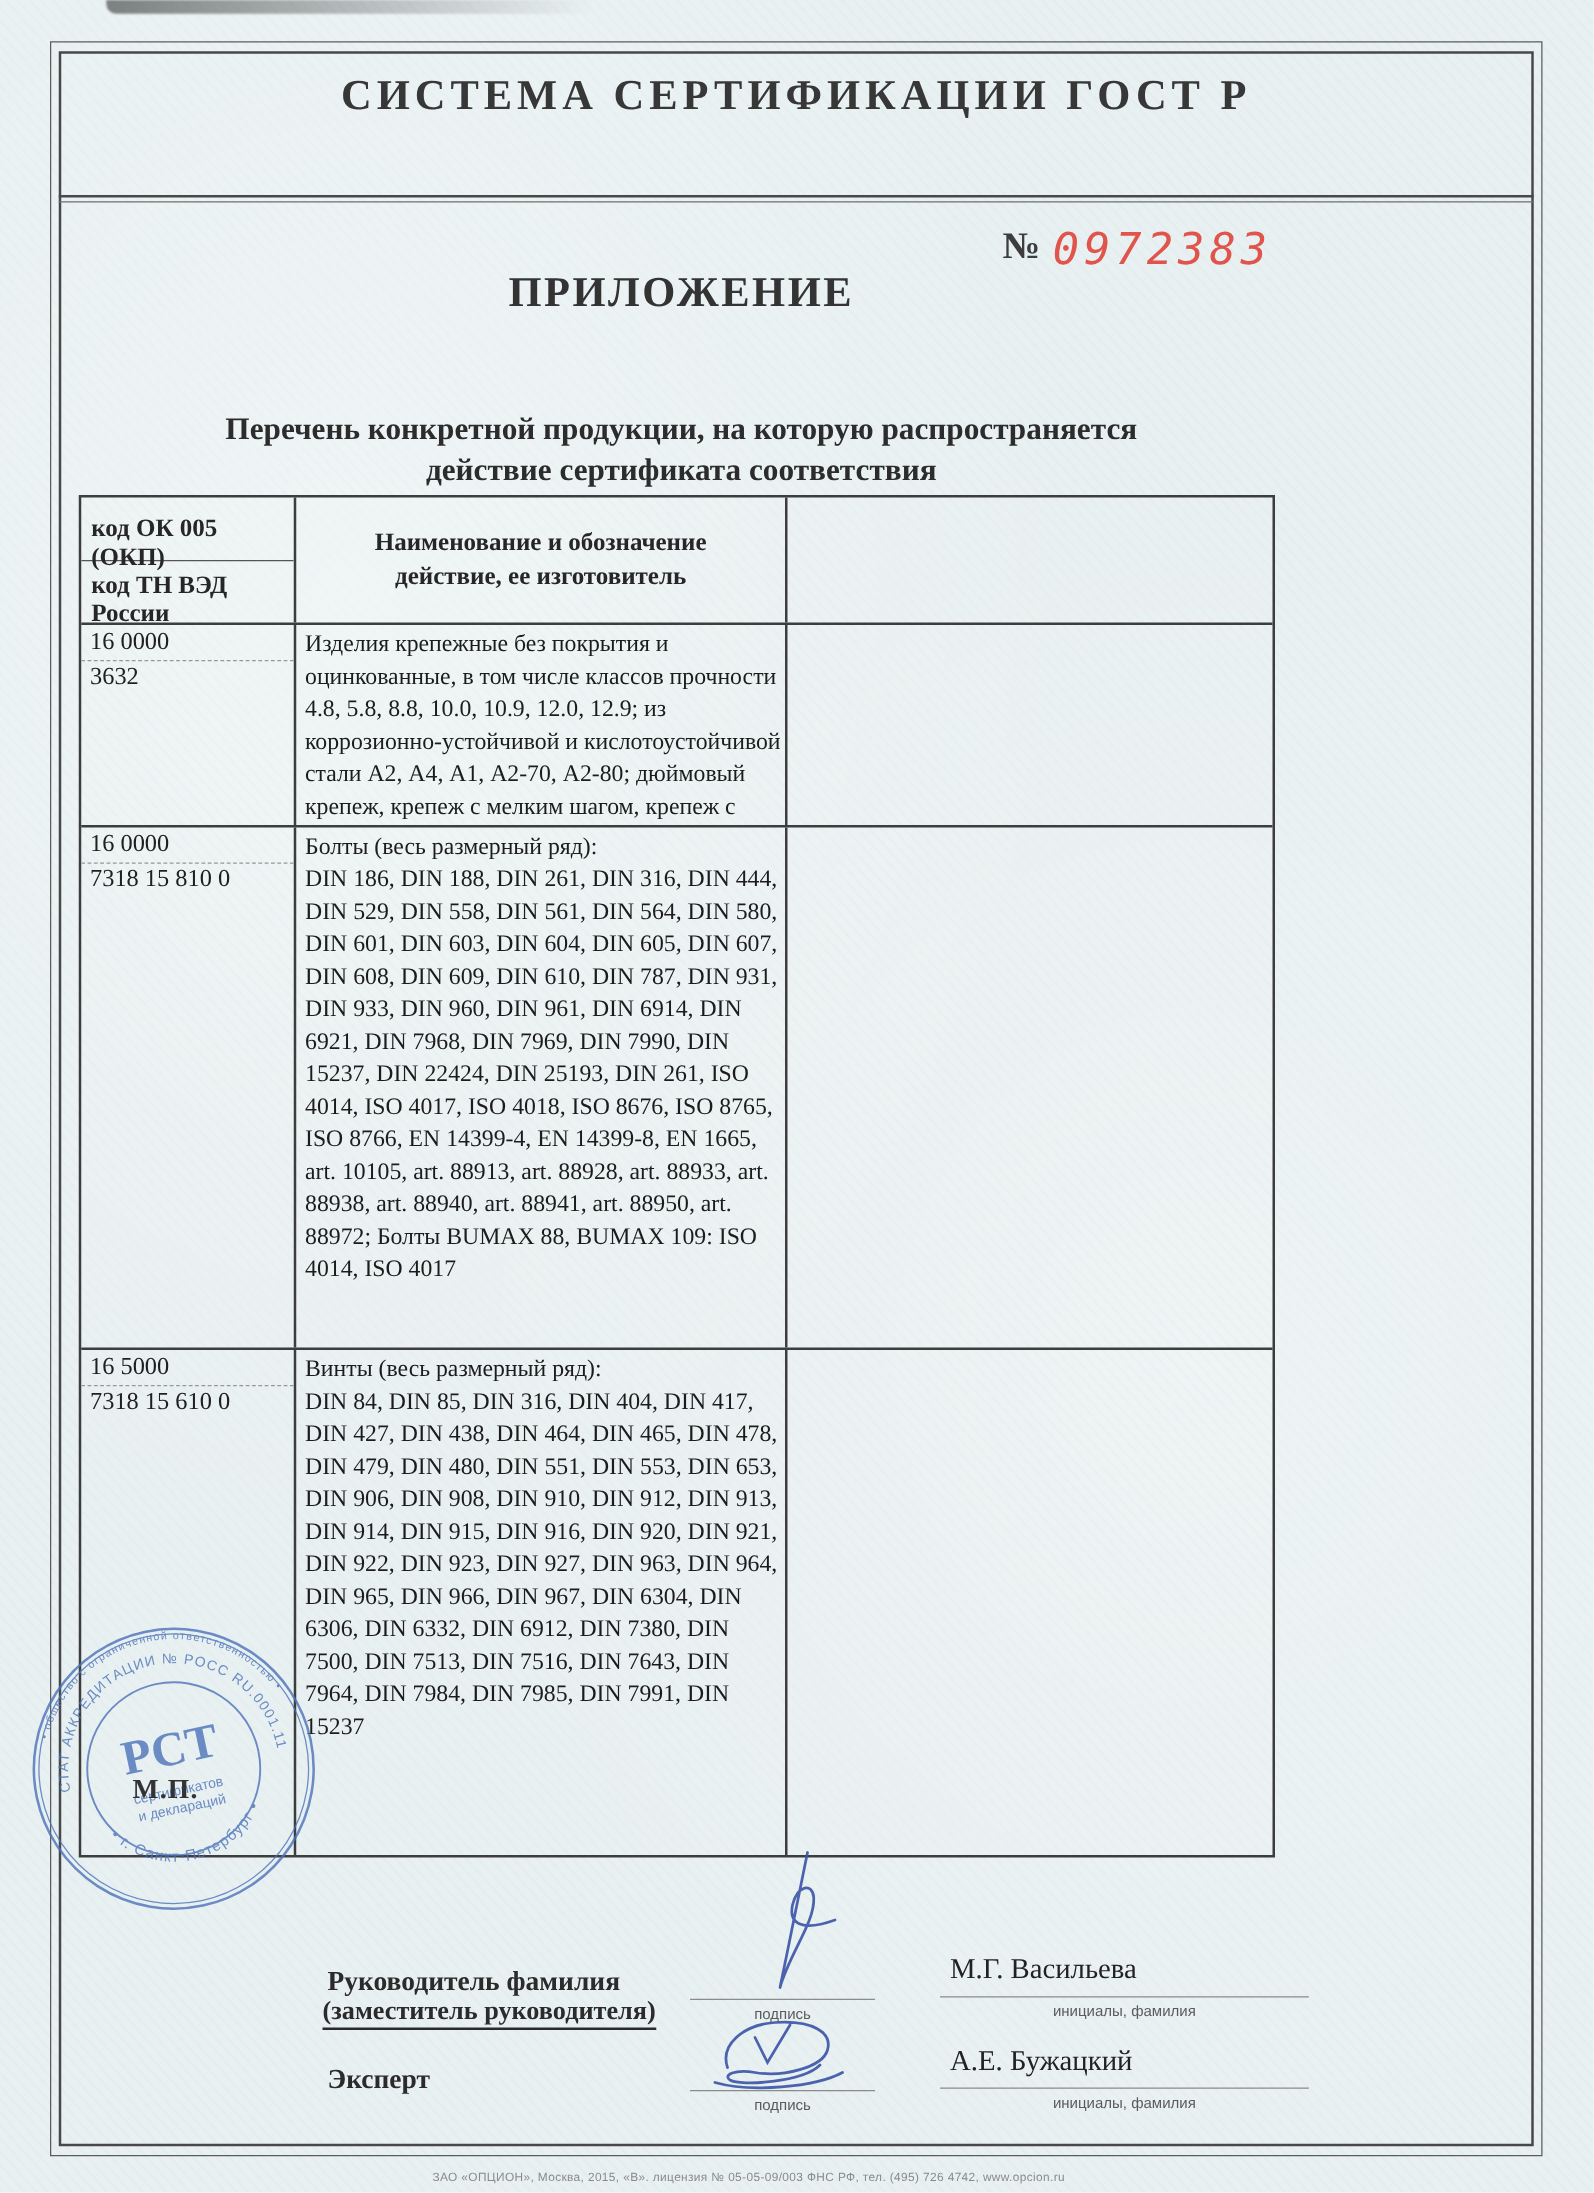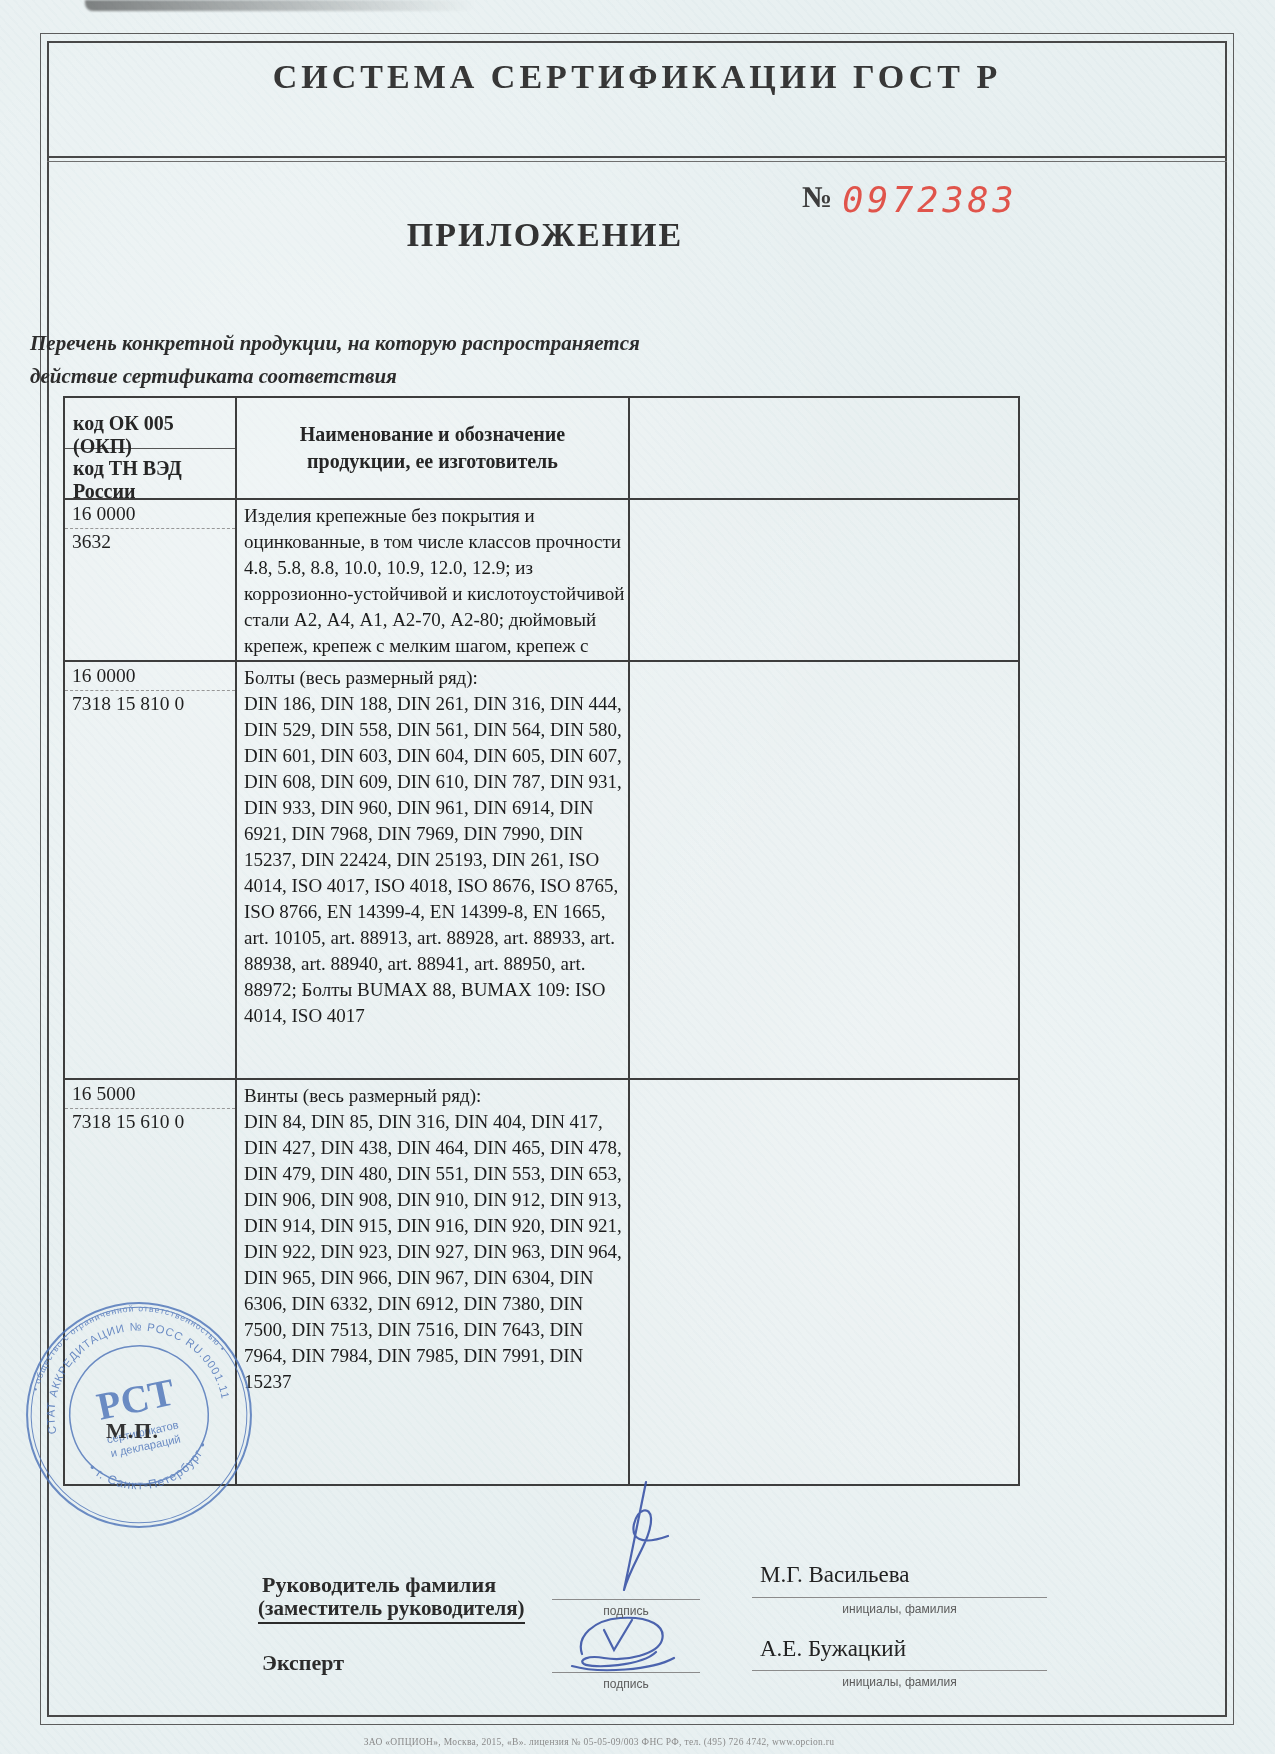--- a/index.html
+++ b/index.html
@@ -34,22 +34,22 @@
     letter-spacing:4px; margin-left:10px; vertical-align:top;font-style:italic; }
 
   .doc-title { position:absolute; left:30px; top:216px; width:1030px; text-align:center;
     font-size:34px; font-weight:bold; letter-spacing:2px; color:#333; }
 
   .cert-line { position:absolute; left:60px; top:279px; width:1020px; text-align:center;
     font-size:23px; font-weight:bold; color:#2c2c2c; }
   .cert-number { font-weight:normal; font-size:24px; border-bottom:1.5px solid #4e4e4e;
     padding:0 14px 1px 10px; margin-left:8px; }
 
-  .subtitle { position:absolute; left:30px; top:327px; width:1030px; text-align:left;
-    font-size:21px; font-weight:bold; line-height:33px; color:#2c2c2c;font-style:italic; }
+  .subtitle { position:absolute; left:30px; top:327px; width:1030px; text-align:center;
+    font-size:25px; font-weight:bold; line-height:33px; color:#2c2c2c; }
 
   
   .tbl { position:absolute; left:63px; top:396px; width:957px; border:2px solid #3d3d3d; background:rgba(255,255,255,.06); }
   .tr { display:flex; }
   .tr + .tr { border-top:2px solid #3d3d3d; }
   .td { overflow:hidden; }
   .c1 { width:172px; border-right:2px solid #3d3d3d; }
   .c2 { width:393px; border-right:2px solid #3d3d3d; }
   .c3 { flex:1; }
   .thead { height:100px; }
@@ -84,21 +84,21 @@
   .cap-sign-2 { left:552px; top:1677px; width:148px; }
   .cap-name-1 { left:752px; top:1602px; width:295px; }
   .cap-name-2 { left:752px; top:1675px; width:295px; }
   .name-1 { position:absolute; left:760px; top:1562px; font-size:23px; color:#222; }
   .name-2 { position:absolute; left:760px; top:1636px; font-size:23px; color:#222; }
   .sig-svg { position:absolute; }
   .sig-1 { left:588px; top:1476px; width:88px; height:122px; }
   .sig-2 { left:568px; top:1610px; width:134px; height:62px; }
 
   .footer { position:absolute; left:0; top:1737px; width:1198px; text-align:center;
-    font-family:Liberation Serif, serif; font-size:9.5px; color:#8a8a8a; letter-spacing:.3px; }
+    font-family:Liberation Sans, sans-serif; font-size:9.5px; color:#8a8a8a; letter-spacing:.3px; }
 </style>
 </head>
 <body>
 
 <div class="page">
 
   <div class="scan-streak"></div>
   <div class="frame-outer"></div>
   <div class="frame-inner"></div>
 
@@ -117,21 +117,21 @@
     <div>Перечень конкретной продукции,  на которую распространяется</div>
     <div>действие сертификата соответствия</div>
   </div>
 
   <div class="tbl">
     <div class="tr thead">
       <div class="td c1">
         <div class="c1top">код ОК 005 (ОКП)</div>
         <div class="c1bot">код ТН ВЭД России</div>
       </div>
-      <div class="td c2">Наименование и обозначение продукции, ее изготовитель</div>
+      <div class="td c2">Наименование и обозначение действие, ее изготовитель</div>
     </div>
 
     <div class="tr row1">
       <div class="td c1">
         <div class="code-okp">16 0000</div>
         <div class="code-tnved">3632</div>
       </div>
       <div class="td c2 desc">Изделия крепежные без покрытия и оцинкованные, в том числе классов прочности 4.8, 5.8, 8.8, 10.0, 10.9, 12.0, 12.9; из коррозионно-устойчивой и кислотоустойчивой стали А2, А4, А1, А2-70, А2-80;  дюймовый крепеж, крепеж с мелким шагом, крепеж с левой резьбой, т.м. Reyher</div>
       <div class="td c3"></div>
     </div>

